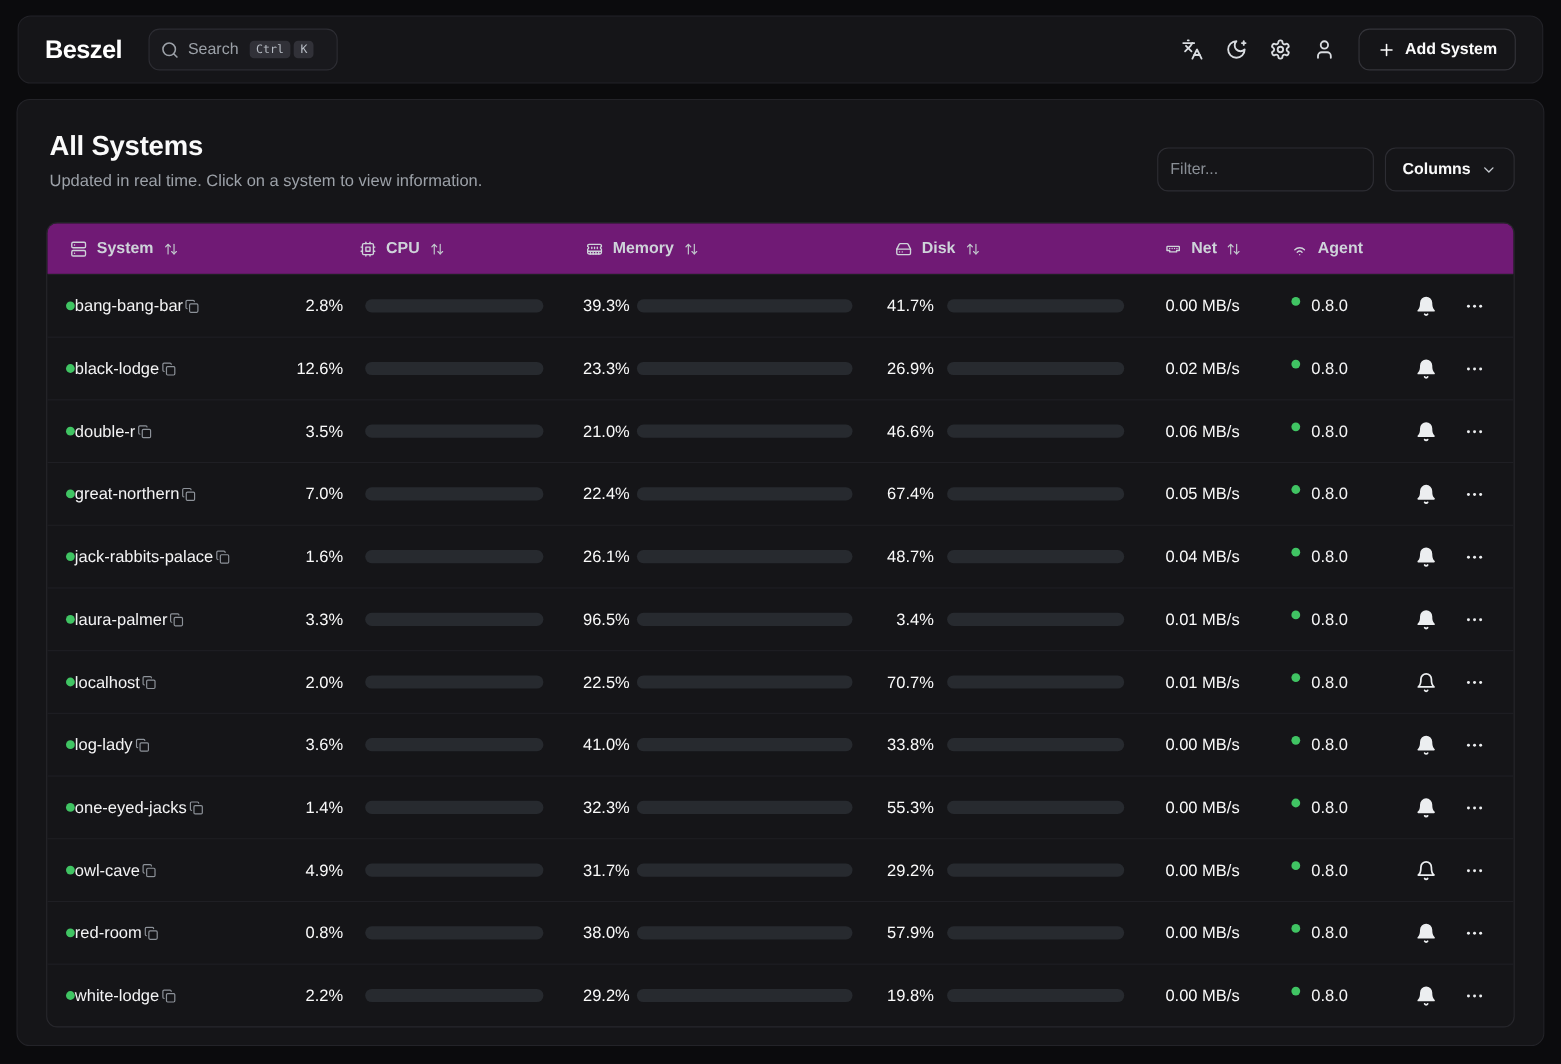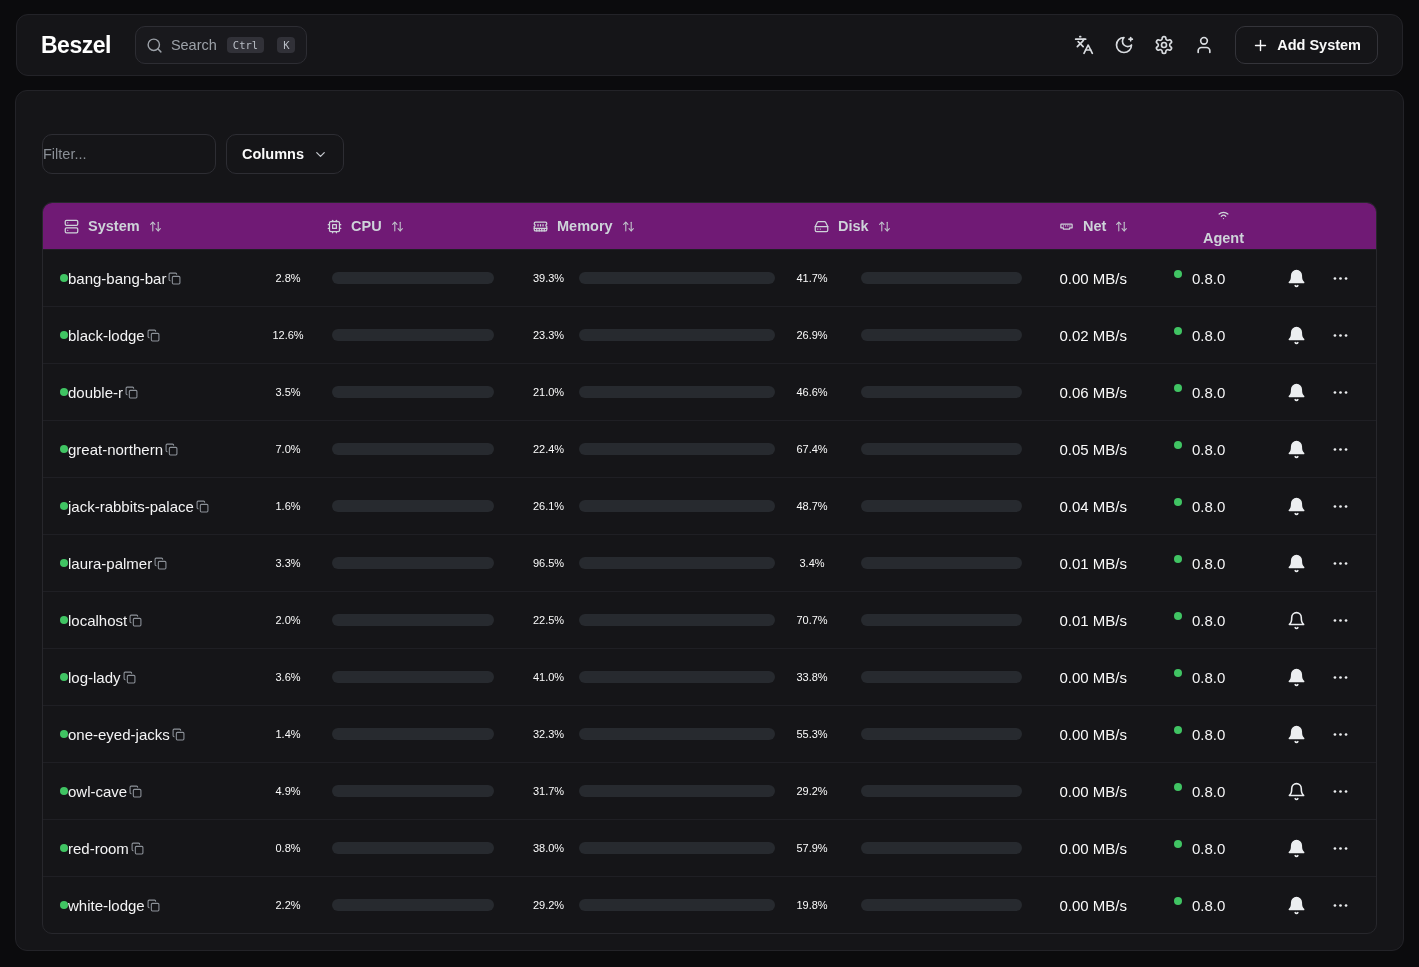--- a/index.html
+++ b/index.html
@@ -37,21 +37,21 @@
     border: 1px solid #2d2d33;
     border-radius: 10px;
     display: flex;
     align-items: center;
     gap: 8px;
     padding: 0 10px;
     color: #9ca1a8;
     cursor: pointer;
   }
   .search-btn .search-text { font-size: 14.5px; }
-  .kbd-group { display: flex; gap: 13px; margin-left: 2px; }
+  .kbd-group { display: flex; gap: 3px; margin-left: 2px; }
   .kbd {
     background: #313138;
     color: #b9bec6;
     border-radius: 4px;
     font-family: "DejaVu Sans Mono", "Liberation Mono", monospace;
     font-size: 10.5px;
     padding: 3px 6px;
     line-height: 1;
   }
   .nav-spacer { flex: 1; }
@@ -86,25 +86,25 @@
     border: 1px solid #232328;
     border-radius: 12px;
     padding: 28px 26px 26px 26px;
   }
   .card-header { display: flex; align-items: flex-start; }
   .card-titles { flex: 1; padding-left: 3px; }
   .page-title { font-size: 25px; font-weight: 700; color: #fafafa; letter-spacing: -0.2px; }
   .page-subtitle { margin-top: 8px; font-size: 15px; color: #9ca1a8; }
   .card-controls { display: flex; gap: 10px; align-items: center; margin-top: 15px; }
   .filter-input {
-    width: 174px; height: 40px;
+    width: 197px; height: 40px;
     background: transparent;
     border: 1px solid #2d2d33;
     border-radius: 10px;
-    padding: 0 0;
+    padding: 0 11px;
     color: #e4e4e7;
     font-size: 14.5px;
     font-family: inherit;
     outline: none;
   }
   .filter-input::placeholder { color: #8a8f96; }
   .columns-btn {
     height: 40px;
     display: flex; align-items: center; gap: 9px;
     padding: 0 15px;
@@ -137,39 +137,39 @@
     font-size: 14.5px;
     font-weight: 700;
   }
   .th { display: flex; align-items: center; gap: 9px; cursor: pointer; }
   .th.nosort { cursor: default; }
   .th-system  { padding-left: 21px; }
   .th-cpu     { padding-left: 63px; }
   .th-memory  { padding-left: 39px; }
   .th-disk    { padding-left: 39px; }
   .th-net     { padding-left: 37px; }
-  .th-agent   { padding-left: 47px; flex-direction: column; }
+  .th-agent   { padding-left: 47px; }
   .sort-icon { color: #c0c5cb; }
 
   .trow {
     height: 57px;
     border-top: 1px solid #1f1f24;
     cursor: pointer;
   }
 
   .cell-system { display: flex; align-items: center; padding-left: 17px; }
   .status-dot { width: 8px; height: 8px; border-radius: 50%; flex: none; }
   .sys-name { font-size: 15px; font-weight: 500; color: #f4f4f5; white-space: nowrap; }
   .copy-btn {
     background: none; border: none; padding: 0; margin-left: 2px;
     color: #8d9299; cursor: pointer; display: flex;
   }
 
   .cell-metric { display: flex; align-items: center; }
-  .metric-value { font-size: 11px; color: #fafafa; text-align: center; flex: none; }
+  .metric-value { font-size: 15px; color: #fafafa; text-align: right; flex: none; }
   .cell-cpu .metric-value    { width: 48px; margin-right: 20px; }
   .cell-memory .metric-value { width: 73px; margin-right: 12px; padding-left: 36px; }
   .cell-disk .metric-value   { width: 74px; margin-right: 12px; }
   .bar-track {
     flex: 1;
     height: 12px;
     background: #272a2f;
     border-radius: 6px;
     overflow: hidden;
   }
@@ -255,20 +255,24 @@
           <path d="M5 12h14"></path>
           <path d="M12 5v14"></path>
         </svg>
     </span>
     <span>Add System</span>
   </button>
 </header>
 
 <main class="card">
   <div class="card-header">
+    <div class="card-titles">
+      <h1 class="page-title">All Systems</h1>
+      <div class="page-subtitle">Updated in real time. Click on a system to view information.</div>
+    </div>
     <div class="card-controls">
       <input class="filter-input" placeholder="Filter..." style="">
       <button class="columns-btn">
         <span>Columns</span>
         <span>
           <svg width="15" height="15" viewBox="0 0 24 24" fill="none" stroke="currentColor" stroke-width="2" stroke-linecap="round" stroke-linejoin="round">
               <path d="m6 9 6 6 6-6"></path>
             </svg>
         </span>
       </button>

